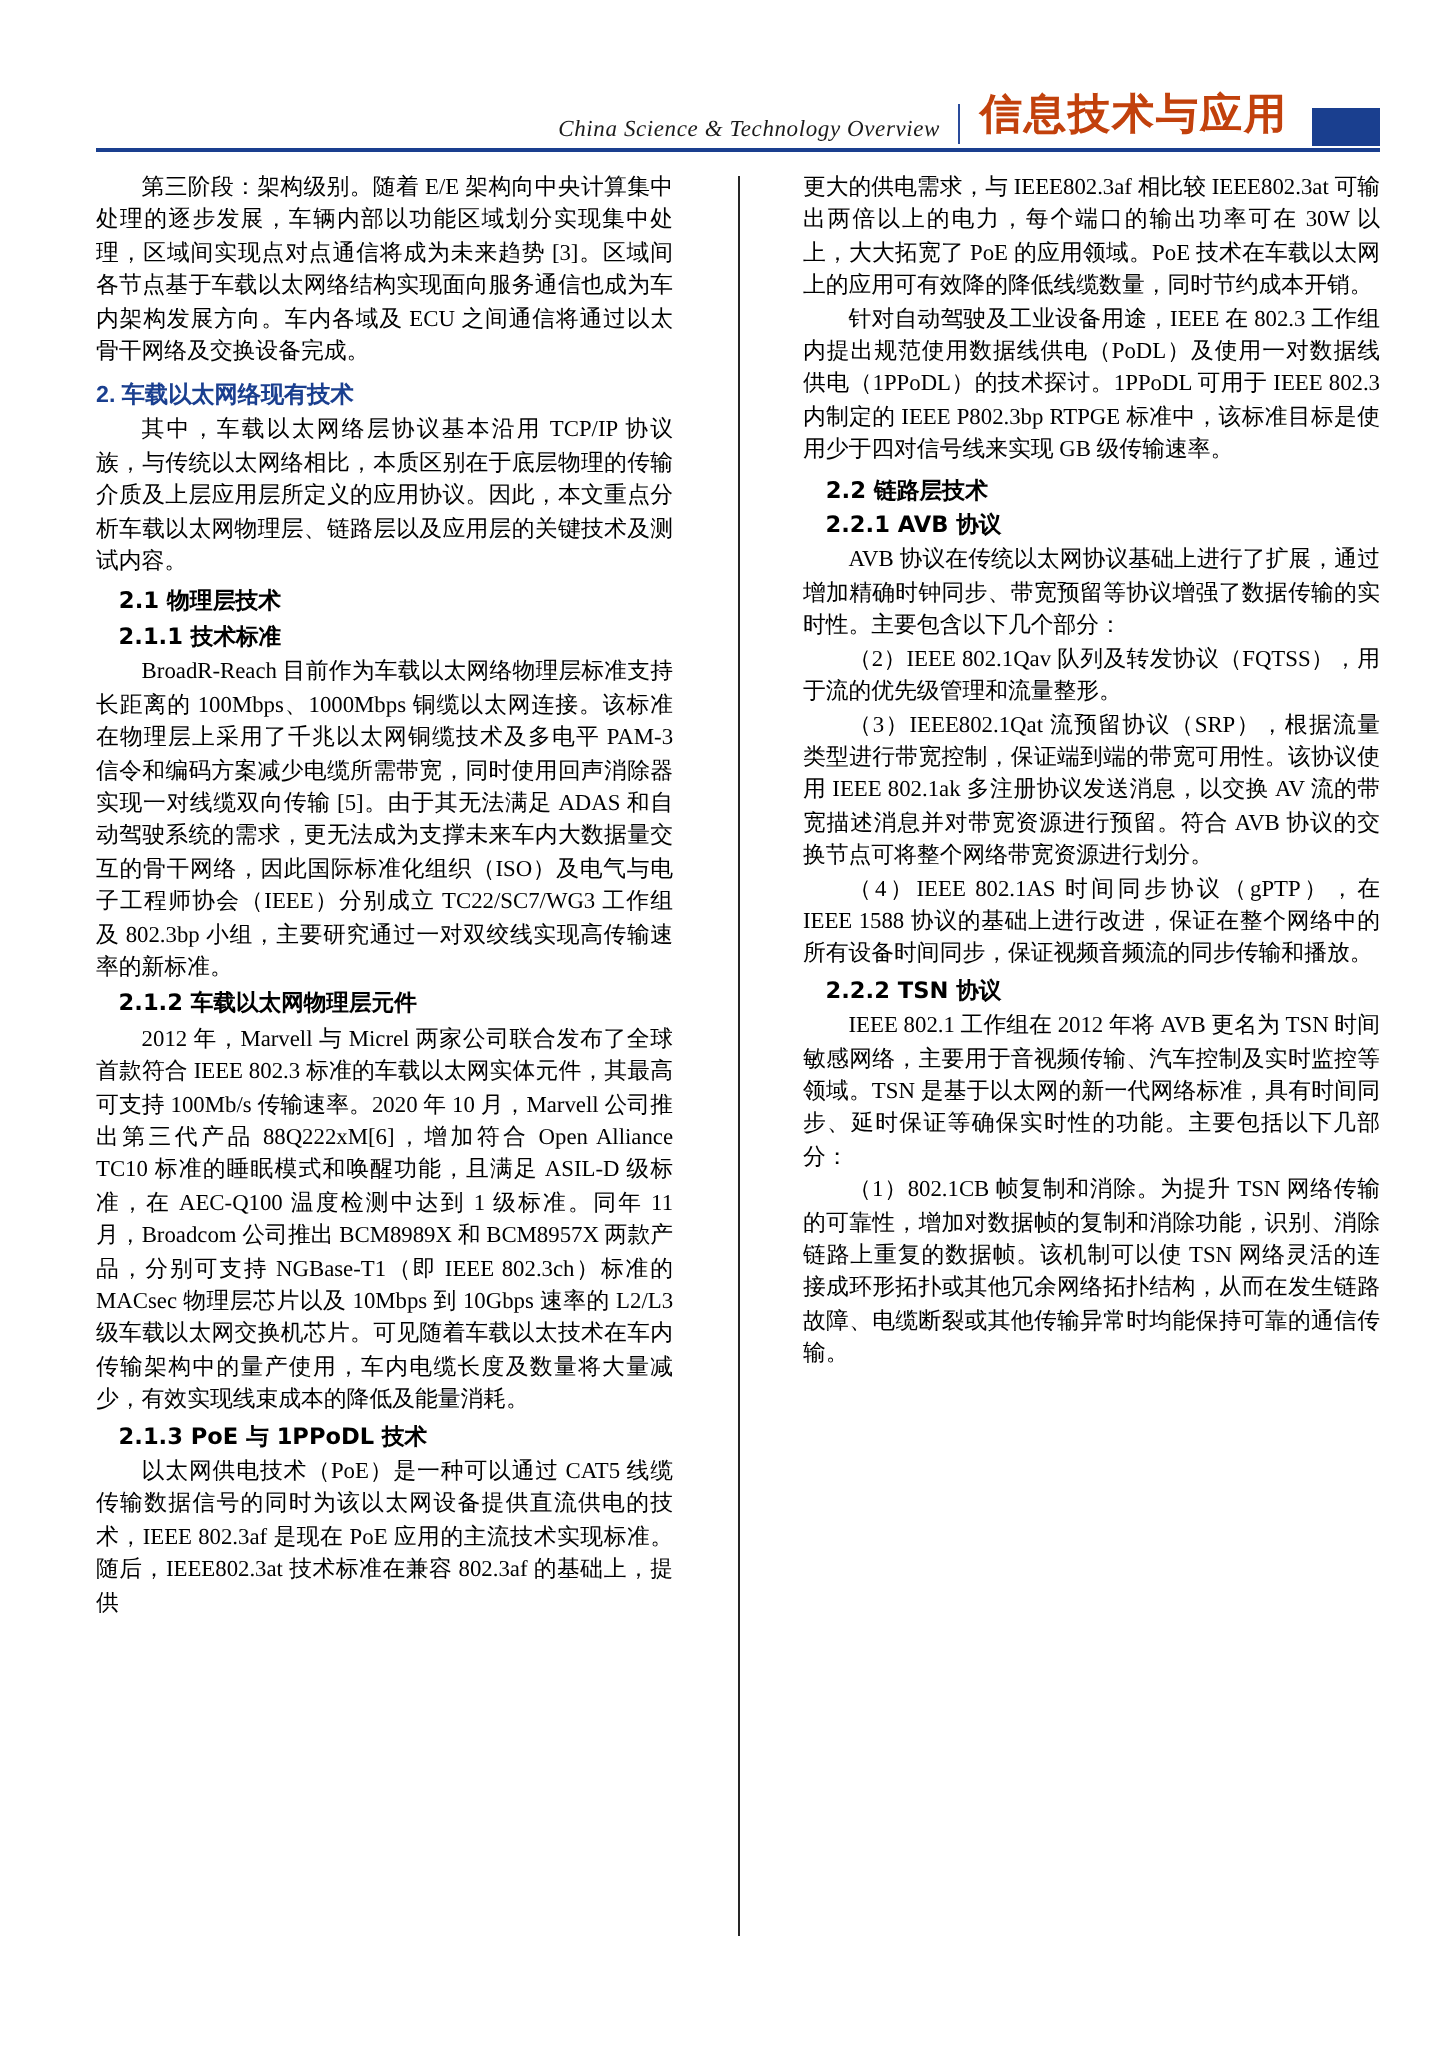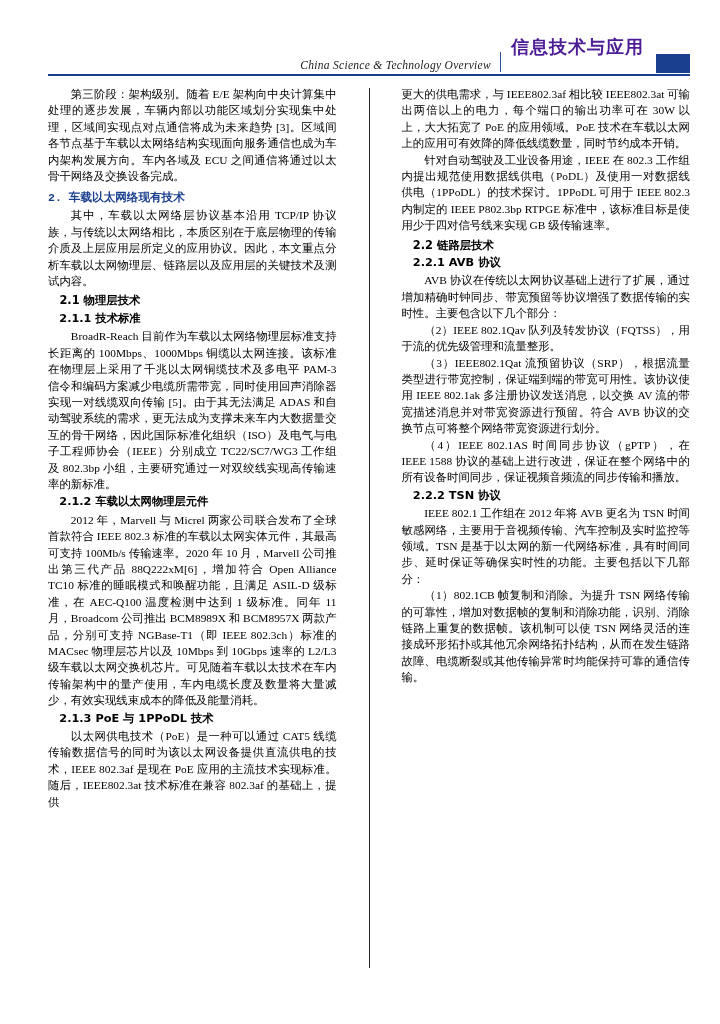--- a/index.html
+++ b/index.html
@@ -40,26 +40,26 @@
     white-space: nowrap;
   }
   .header-sep {
     width: 1px;
     height: 20px;
     background: #2a4b9b;
     margin-bottom: 2px;
   }
   .header-cn {
     font-family: "DejaVu Sans", sans-serif;
-    font-size: 18px;
-    font-weight: bold;
-    color: #4c1d95;
+    font-size: 21px;
+    font-weight: bold;
+    color: #c2410c;
     letter-spacing: 1px;
     padding-left: 10px;
-    padding-bottom: 15px;
+    padding-bottom: 3px;
     white-space: nowrap;
   }
   .header-block {
     width: 34px;
     height: 19px;
     background: #1a3f8f;
     margin-left: 12px;
     margin-bottom: 1px;
   }
   .header-rule {
@@ -99,21 +99,21 @@
   }
 
   p.para {
     margin: 0 0 0 0;
     text-indent: 2em;
   }
   p.para.noindent { text-indent: 0; }
 
   h2.h-section {
     margin: 5px 0 1px 0;
-    font-family: Liberation Mono, monospace;
+    font-family: Liberation Sans, sans-serif;
     font-size: 11.6px;
     font-weight: bold;
     line-height: 17px;
     text-indent: 0;
     color: #1a3f8f;
   }
   h3.h-sub {
     margin: 3px 0 1px 0;
     font-family: "DejaVu Sans", sans-serif;
     font-size: 11.4px;

